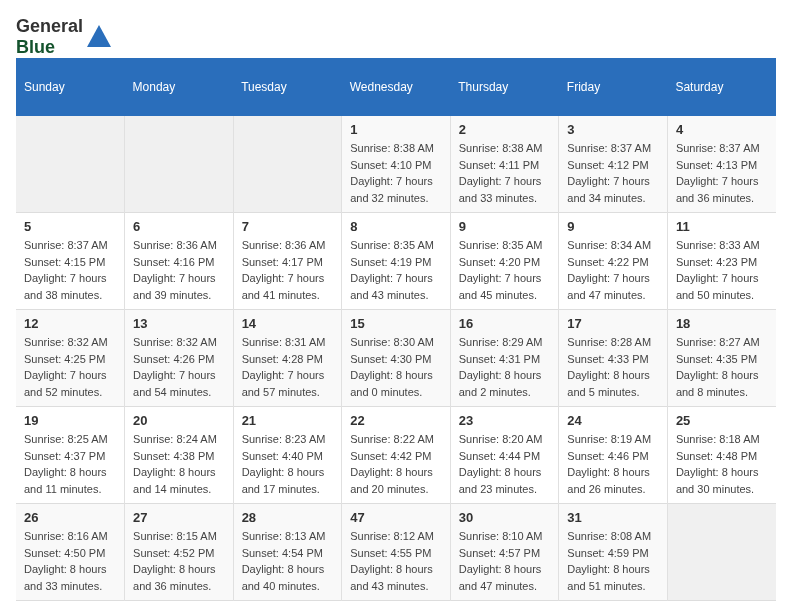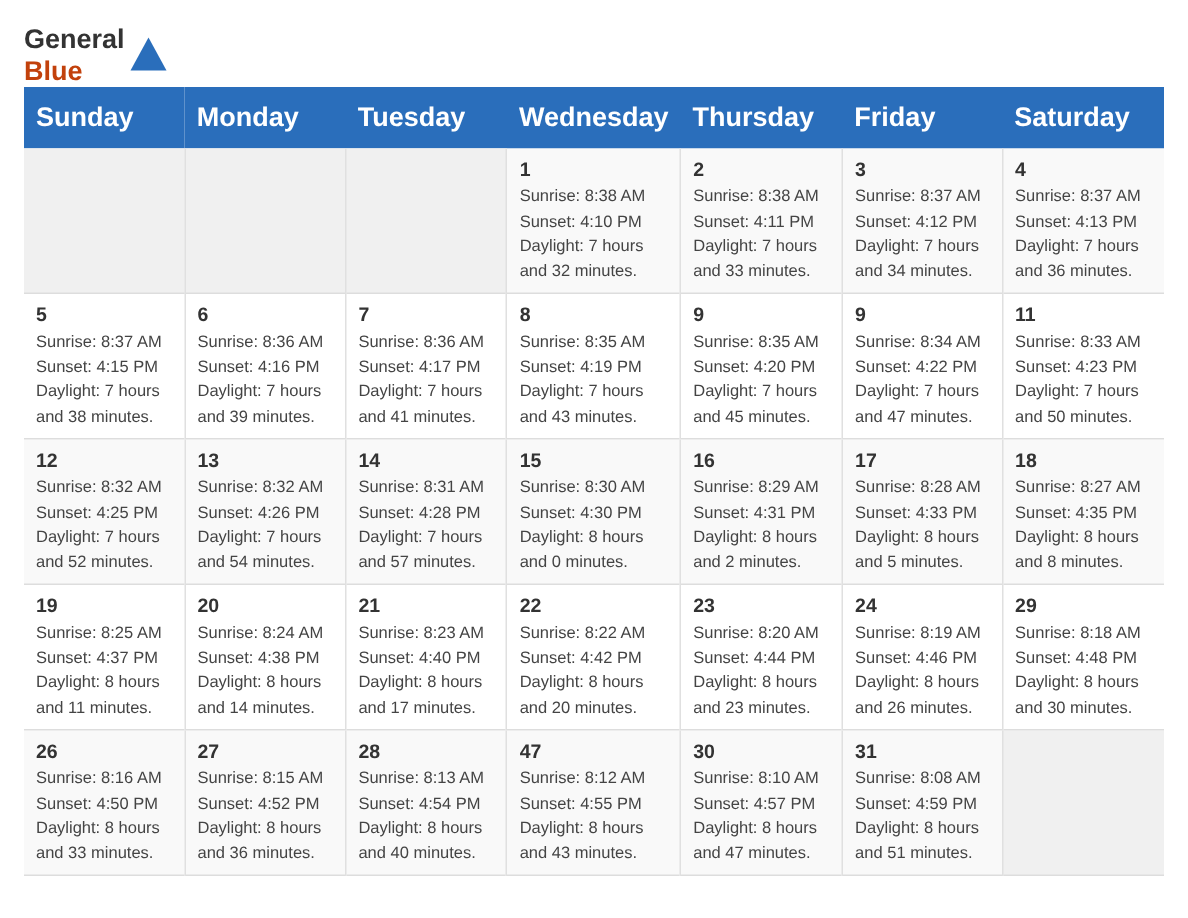--- a/index.html
+++ b/index.html
@@ -20,21 +20,21 @@
       align-items: center;
     }
     .logo-text-general {
       font-size: 18px;
       font-weight: bold;
       color: #333;
     }
     .logo-text-blue {
       font-size: 18px;
       font-weight: bold;
-      color: #c2410c;
+      color: #14532d;
     }
     .logo-icon {
       width: 28px;
       height: 28px;
       margin-left: 2px;
     }
     .title-area {
       text-align: right;
     }
     .page-title {
@@ -49,24 +49,24 @@
     table {
       width: 100%;
       border-collapse: collapse;
       font-size: 11px;
     }
     thead tr {
       background-color: #2a6ebb;
       color: #fff;
     }
     thead th {
-      padding: 10px 8px;
+      padding: 22px 8px;
       text-align: left;
-      font-size: 18px;
-      font-weight: bold;
+      font-size: 12px;
+      font-weight: normal;
     }
     tbody tr {
       border-bottom: 1px solid #ddd;
     }
     tbody tr:nth-child(odd) {
       background-color: #f9f9f9;
     }
     tbody tr:nth-child(even) {
       background-color: #fff;
     }
@@ -223,21 +223,21 @@
         </td>
         <td>
           <div class="day-number">23</div>
           <div class="day-info">Sunrise: 8:20 AM<br>Sunset: 4:44 PM<br>Daylight: 8 hours and 23 minutes.</div>
         </td>
         <td>
           <div class="day-number">24</div>
           <div class="day-info">Sunrise: 8:19 AM<br>Sunset: 4:46 PM<br>Daylight: 8 hours and 26 minutes.</div>
         </td>
         <td>
-          <div class="day-number">29</div>
+          <div class="day-number">25</div>
           <div class="day-info">Sunrise: 8:18 AM<br>Sunset: 4:48 PM<br>Daylight: 8 hours and 30 minutes.</div>
         </td>
       </tr>
       <tr>
         <td>
           <div class="day-number">26</div>
           <div class="day-info">Sunrise: 8:16 AM<br>Sunset: 4:50 PM<br>Daylight: 8 hours and 33 minutes.</div>
         </td>
         <td>
           <div class="day-number">27</div>

